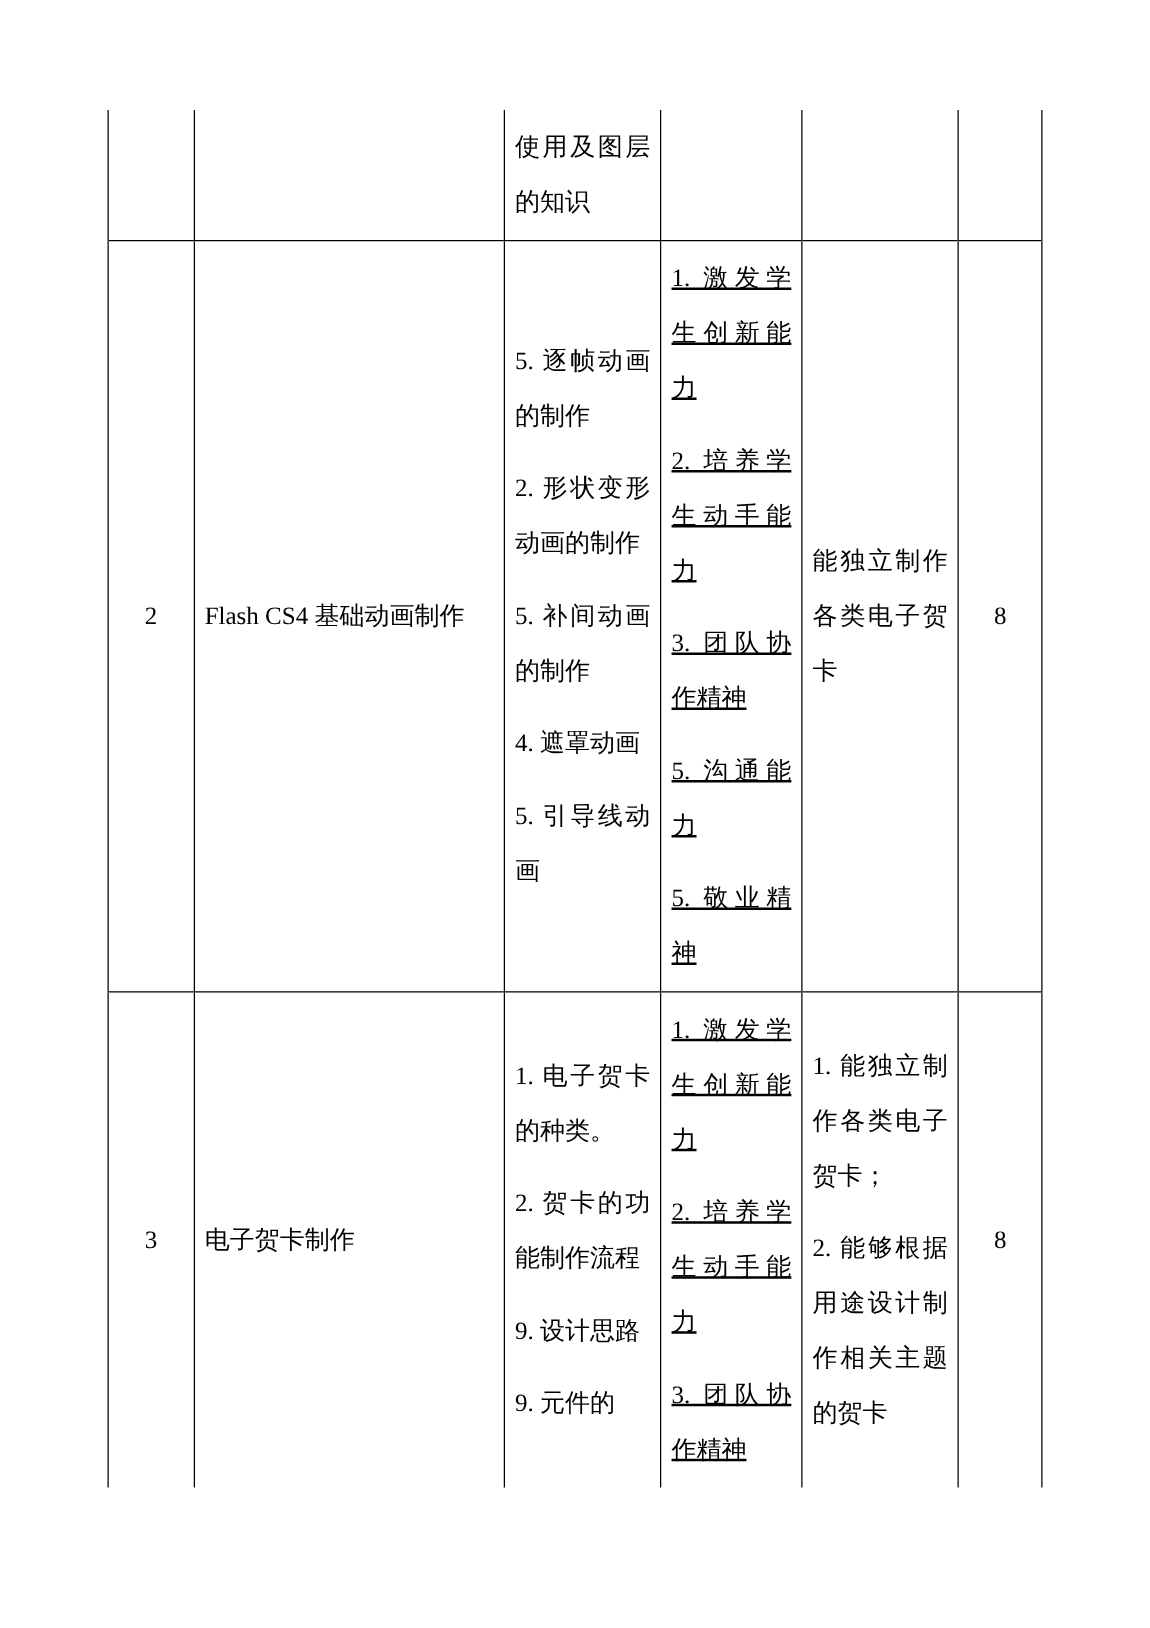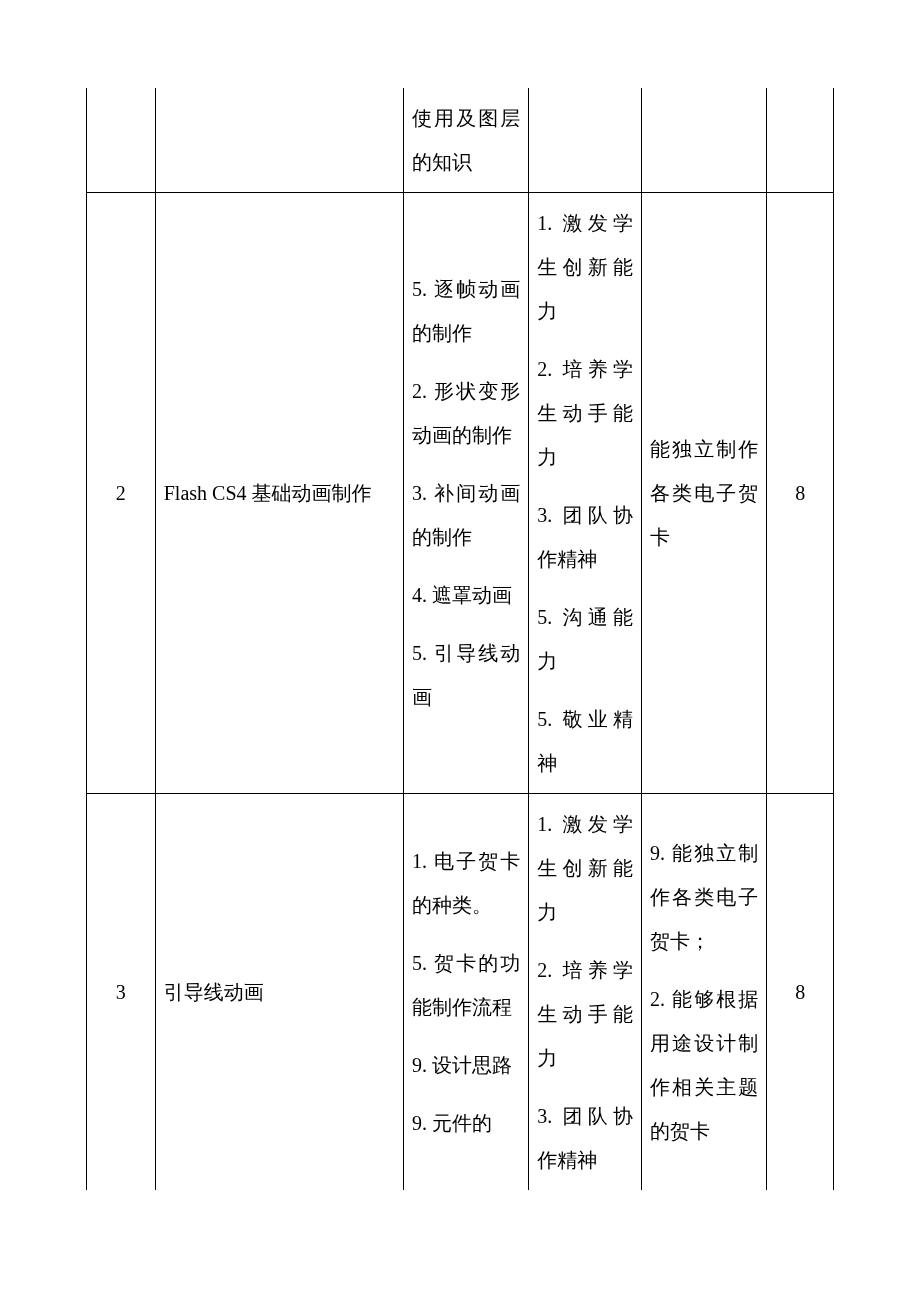--- a/index.html
+++ b/index.html
@@ -42,20 +42,21 @@
     width: 62px;
   }
   td.col-title {
     width: 238px;
   }
   td.col-knowledge {
     width: 112px;
   }
   td.col-ability {
     width: 102px;
+    text-decoration: underline;
   }
   td.col-skill {
     width: 114px;
   }
   td.col-hours {
     text-align: center;
     width: 48px;
   }
   .para {
     margin: 0 0 14px 0;
@@ -91,50 +92,50 @@
       <td class="col-skill"></td>
       <td class="col-hours"></td>
     </tr>
 
     <tr class="sep">
       <td class="col-idx">2</td>
       <td class="col-title">Flash CS4 基础动画制作</td>
       <td class="col-knowledge">
         <p class="para spread">5. 逐帧动画的制作</p>
         <p class="para spread">2. 形状变形动画的制作</p>
-        <p class="para spread">3. 补间动画的制作</p>
+        <p class="para spread">5. 补间动画的制作</p>
         <p class="para spread">4. 遮罩动画</p>
         <p class="para spread">5. 引导线动画</p>
       </td>
       <td class="col-ability">
         <p class="para">1. 激发学生创新能力</p>
         <p class="para">2. 培养学生动手能力</p>
         <p class="para">3. 团队协作精神</p>
         <p class="para">5. 沟通能力</p>
         <p class="para">5. 敬业精神</p>
       </td>
       <td class="col-skill">能独立制作各类电子贺卡</td>
       <td class="col-hours">8</td>
     </tr>
 
     <tr class="sep">
       <td class="col-idx">3</td>
-      <td class="col-title">引导线动画</td>
+      <td class="col-title">电子贺卡制作</td>
       <td class="col-knowledge">
         <p class="para spread">1. 电子贺卡的种类。</p>
-        <p class="para spread">5. 贺卡的功能制作流程</p>
+        <p class="para spread">2. 贺卡的功能制作流程</p>
         <p class="para spread">9. 设计思路</p>
         <p class="para spread">9. 元件的</p>
       </td>
       <td class="col-ability">
         <p class="para">1. 激发学生创新能力</p>
         <p class="para">2. 培养学生动手能力</p>
         <p class="para">3. 团队协作精神</p>
       </td>
       <td class="col-skill">
-        <p class="para spread">9. 能独立制作各类电子贺卡；</p>
+        <p class="para spread">1. 能独立制作各类电子贺卡；</p>
         <p class="para">2. 能够根据用途设计制作相关主题的贺卡</p>
       </td>
       <td class="col-hours">8</td>
     </tr>
   </tbody>
     </table>
 </div>
 
 </body></html>

